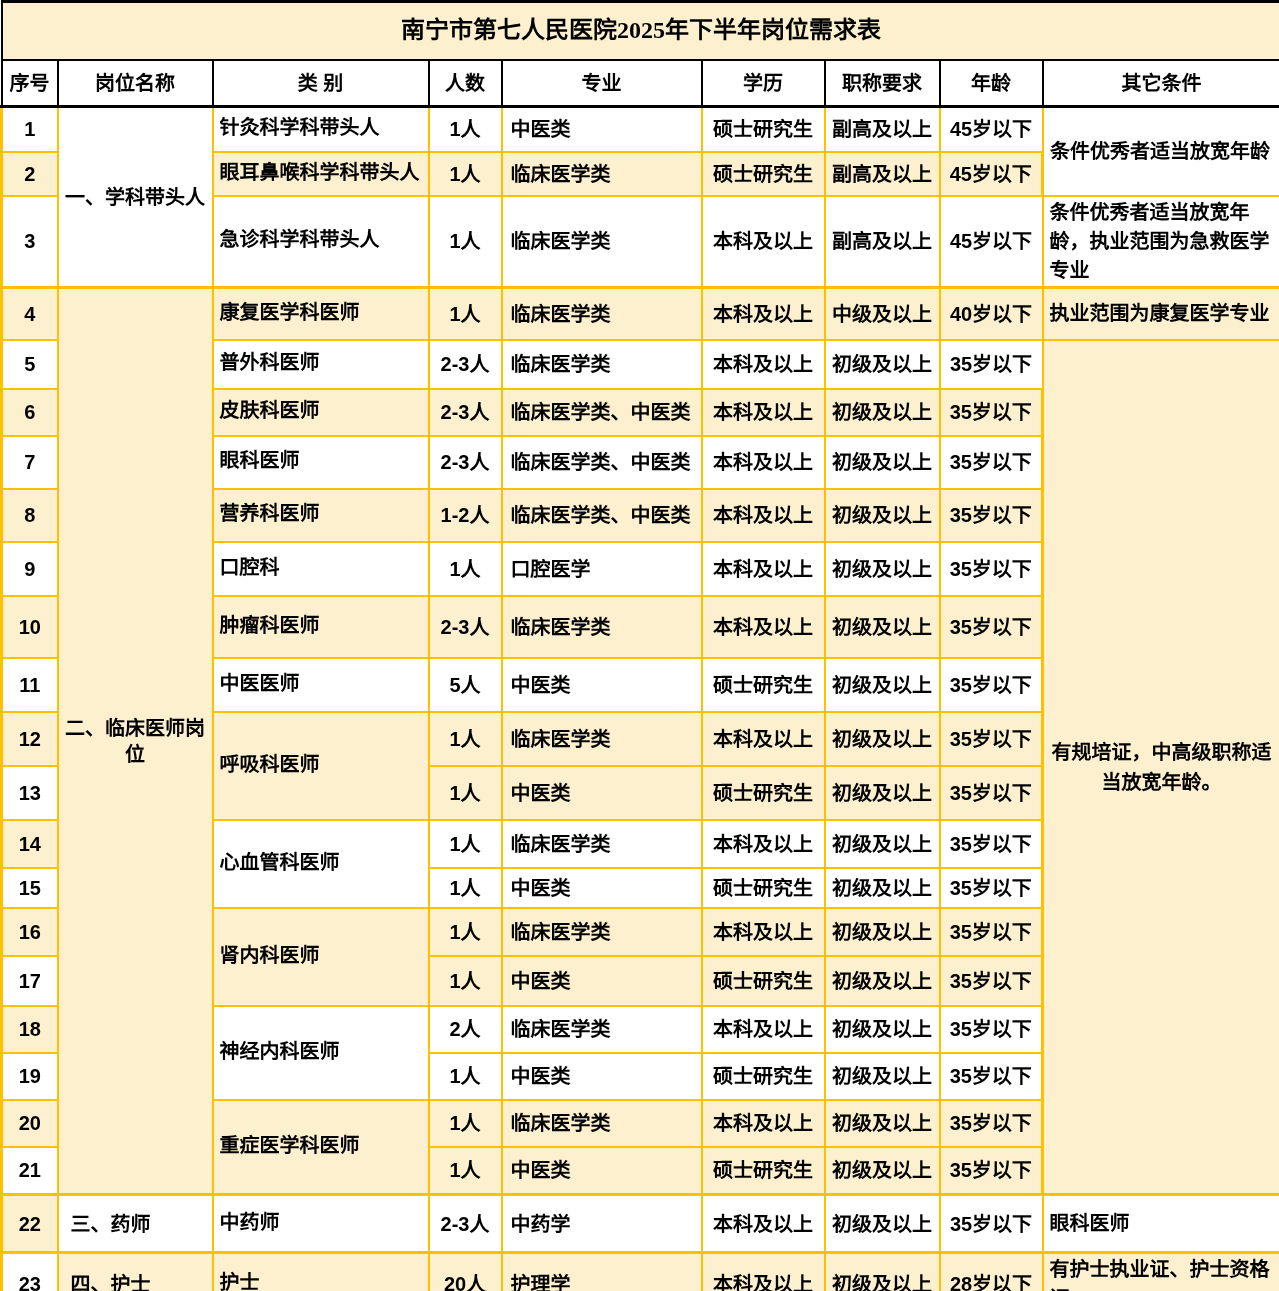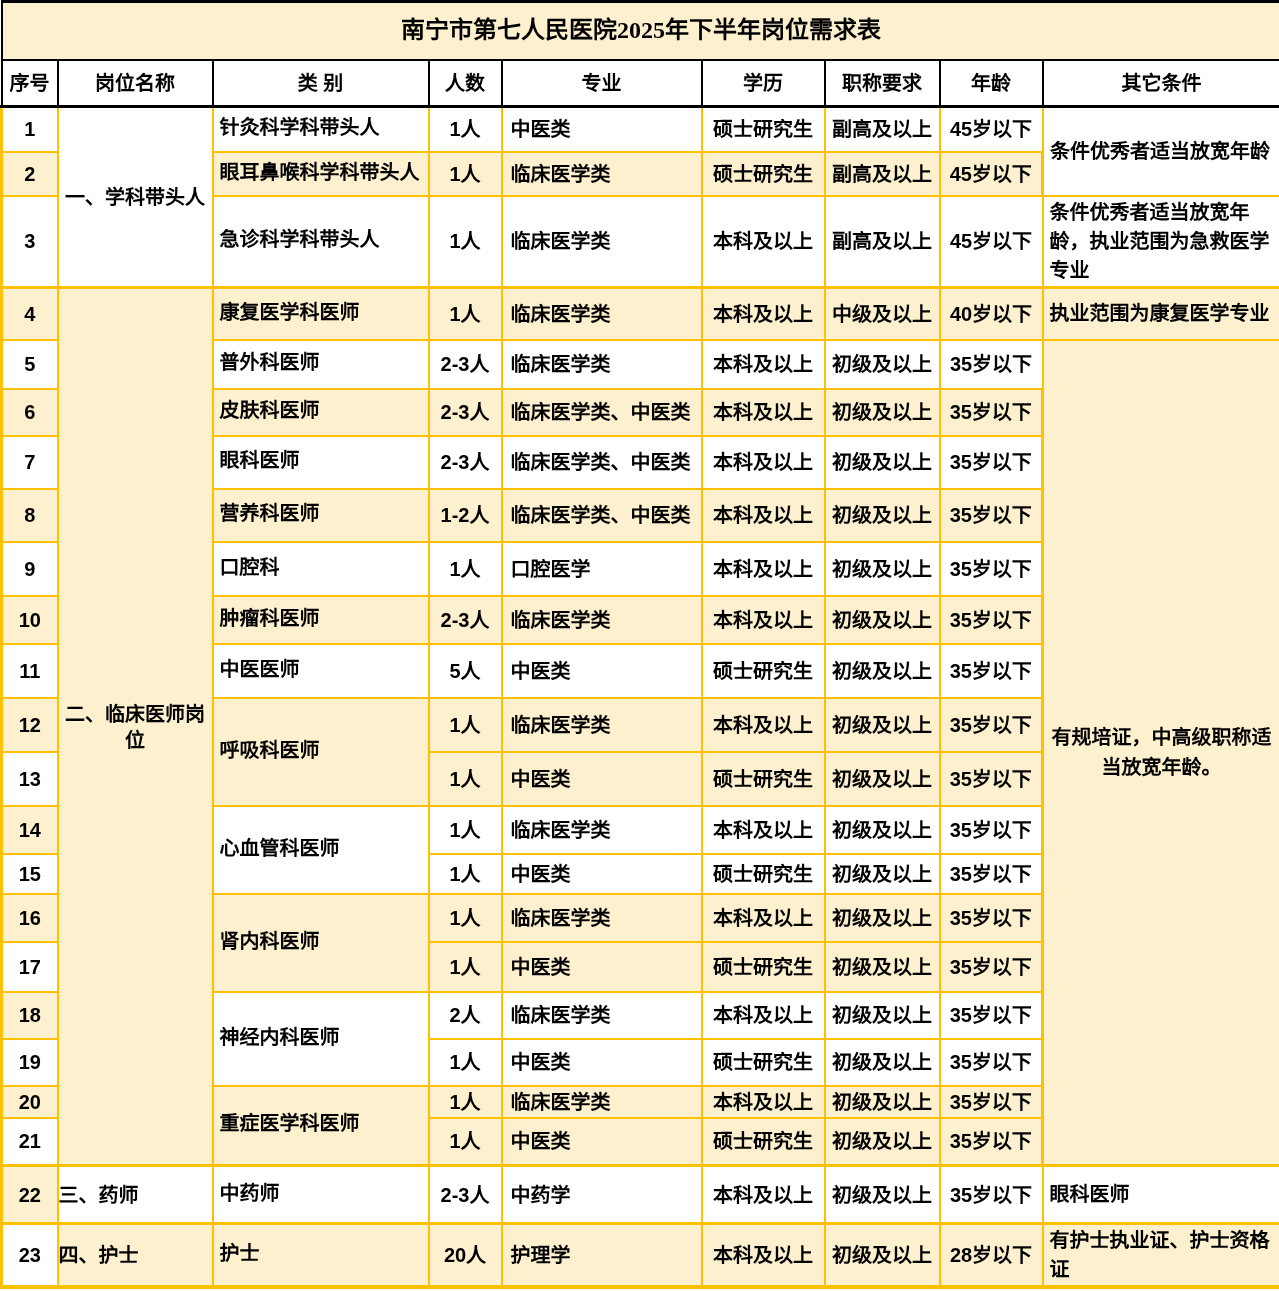--- a/index.html
+++ b/index.html
@@ -52,21 +52,21 @@
     text-align:center;
   }
   
   td.w{background:var(--white);}
   td.c{background:var(--cream);}
   
   td.cat{text-align:left;padding-left:6px;font-family:Liberation Mono, monospace;}
   td.maj{text-align:left;padding-left:8px;}
   td.oth{text-align:left;padding-left:6px;line-height:1.45;}
   td.othc{text-align:center;line-height:1.5;}
-  td.posl{text-align:left;padding-left:0;}
+  td.posl{text-align:left;padding-left:12px;}
   
   tr.sep td{border-top-width:3px;}
   tr:last-child td{border-bottom-width:4px;}
   td:first-child{border-left-width:3px;}
   td:last-child{border-right-width:3px;}
   tr.head td:first-child,tr.head td:last-child,
   td.title-cell{border-left-width:2px;border-right-width:2px;}
 </style>
 </head>
 <body>
@@ -191,21 +191,21 @@
   <tr style="height:54px">
     <td class="w">9</td>
     <td class="w cat">口腔科</td>
     <td class="w">1人</td>
     <td class="w maj">口腔医学</td>
     <td class="w">本科及以上</td>
     <td class="w">初级及以上</td>
     <td class="w">35岁以下</td>
   </tr>
 
-  <tr style="height:48px">
+  <tr style="height:62px">
     <td class="c">10</td>
     <td class="c cat">肿瘤科医师</td>
     <td class="c">2-3人</td>
     <td class="c maj">临床医学类</td>
     <td class="c">本科及以上</td>
     <td class="c">初级及以上</td>
     <td class="c">35岁以下</td>
   </tr>
 
   <tr style="height:54px">
@@ -287,21 +287,21 @@
 
   <tr style="height:47px">
     <td class="w">19</td>
     <td class="w">1人</td>
     <td class="w maj">中医类</td>
     <td class="w">硕士研究生</td>
     <td class="w">初级及以上</td>
     <td class="w">35岁以下</td>
   </tr>
 
-  <tr style="height:32px">
+  <tr style="height:47px">
     <td class="c">20</td>
     <td class="c cat" rowspan="2">重症医学科医师</td>
     <td class="c">1人</td>
     <td class="c maj">临床医学类</td>
     <td class="c">本科及以上</td>
     <td class="c">初级及以上</td>
     <td class="c">35岁以下</td>
   </tr>
 
   <tr style="height:48px">

